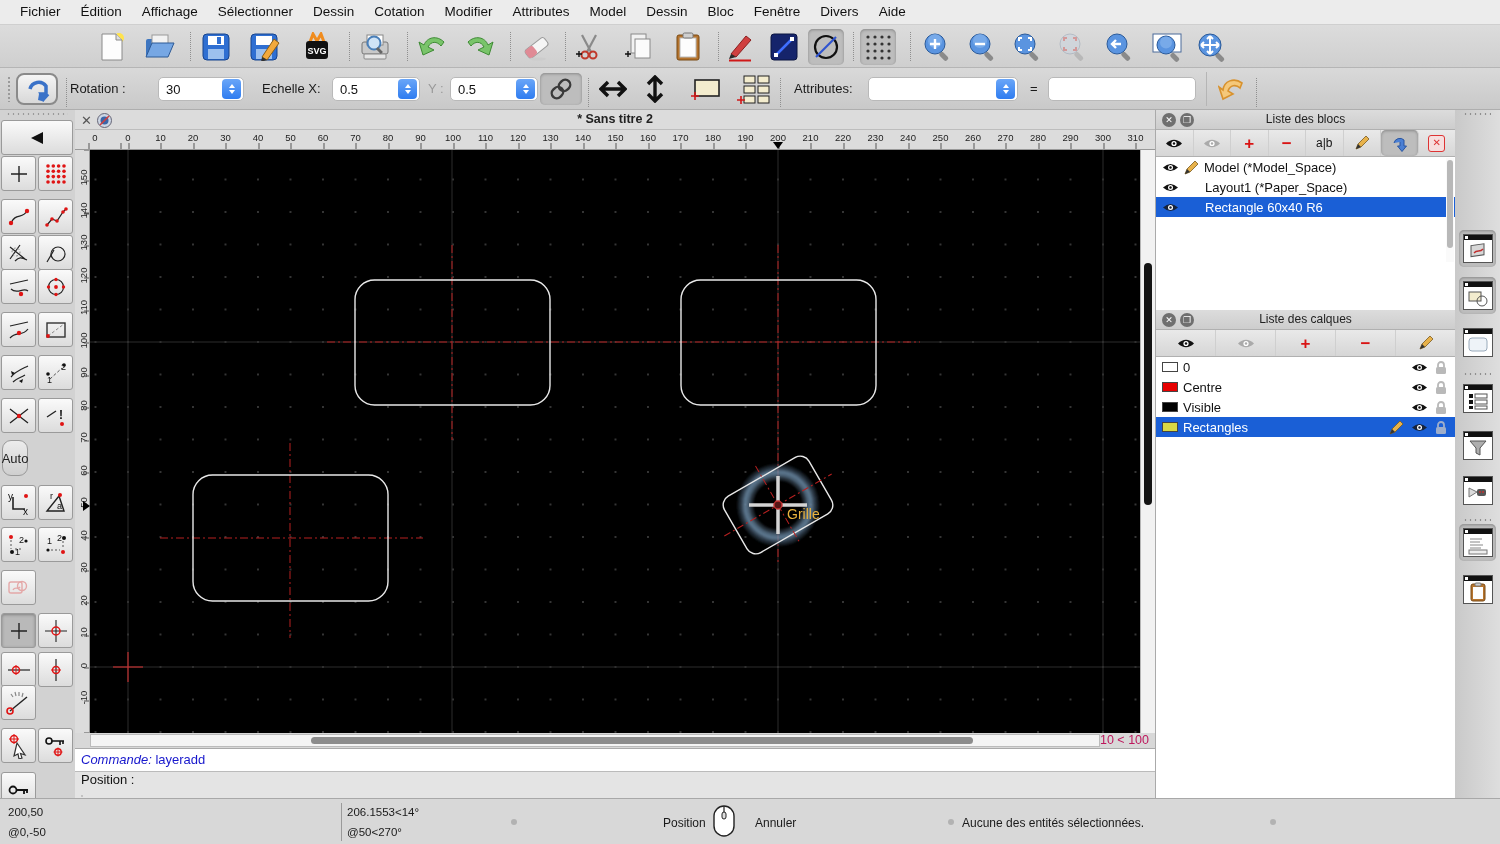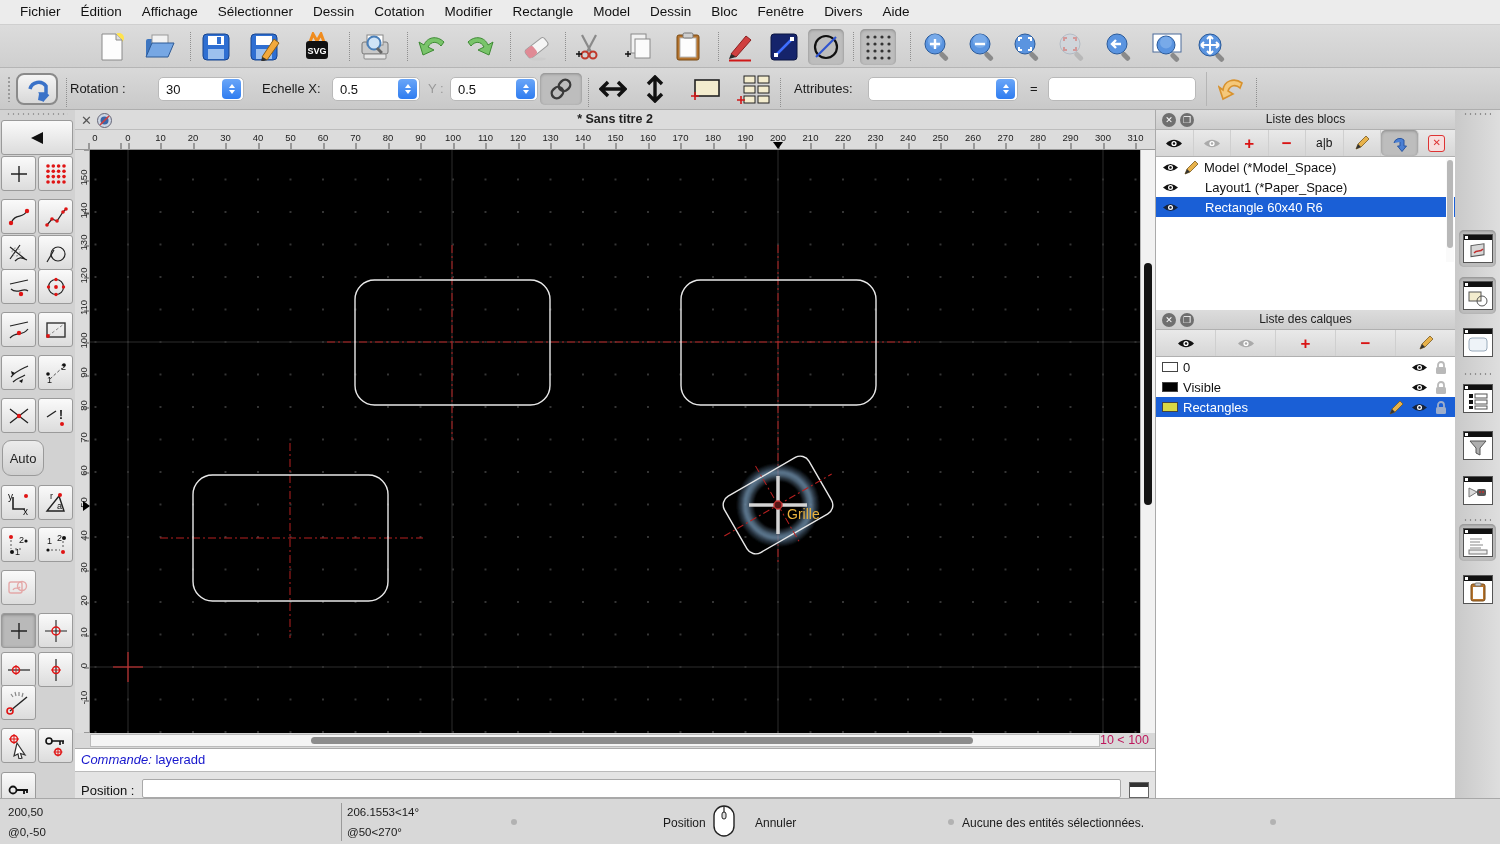--- a/index.html
+++ b/index.html
@@ -37,21 +37,21 @@
     background-image:radial-gradient(#9a9a9a 1px, transparent 1.2px); background-size:4px 4px; }
   .tb2-btn { position:absolute; top:5px; width:42px; height:32px; display:flex; align-items:center; justify-content:center; }
   .rot-btn { border:2px solid #8a8a8a; border-radius:8px; background:linear-gradient(#f5f5f5,#d8d8d8); }
 
   
   #leftbar { position:absolute; left:0; top:110px; width:75px; height:688px; background:#d2d2d2; }
   .pal-btn { position:absolute; width:35px; height:35px; border:1px solid #9a9a9a; border-radius:3px;
     background:linear-gradient(#fafafa,#dcdcdc); display:flex; align-items:center; justify-content:center; }
   .pal-btn.wide { width:72px; }
   .pal-btn.dark { background:#b9b9b9; box-shadow:inset 0 1px 3px rgba(0,0,0,.3); }
-  .pal-btn.autob { width:42px; height:36px; border-radius:9px; background:linear-gradient(#ececec,#cfcfcf);
+  .pal-btn.autob { width:26px; height:36px; border-radius:9px; background:linear-gradient(#ececec,#cfcfcf);
     font-size:13px; color:#222; }
 
   
   #canvascol { position:absolute; left:75px; top:110px; width:1080px; }
   #tabbar { position:relative; width:1080px; height:20px; background:#dcdcdc; border-bottom:1px solid #bdbdbd; }
   #tabbar .close { position:absolute; left:6px; top:3px; font-size:13px; color:#555; }
   #doc-title { position:absolute; left:0; right:0; top:2px; text-align:center; font-size:12.5px; font-weight:bold; color:#222; }
   #rulerrow { position:relative; width:1080px; height:20px; background:#dcdcdc; border-bottom:1px solid #999; }
   .ruler-lab { position:absolute; top:2px; font-size:9.5px; color:#222; transform:translateX(-50%); }
   #h-ticks { position:absolute; left:0; bottom:0; width:1080px; height:6px;
@@ -67,21 +67,21 @@
     border-top:5px solid transparent; border-bottom:5px solid transparent; border-left:7px solid #000; }
   #canvas { position:relative; width:1050px; height:583px; background:#000; }
   #vscroll { position:relative; width:15px; height:583px; background:#f2f2f2; border-left:1px solid #b5b5b5; }
   #vthumb { position:absolute; left:3px; top:113px; width:8px; height:242px; background:#141414; border-radius:5px; }
   #hscrollrow { position:relative; width:1080px; height:15px; background:#d8d8d8; }
   #htrack { position:absolute; left:15px; top:1px; width:1010px; height:13px; background:#f4f4f4; border:1px solid #bbb; }
   #hthumb { position:absolute; left:220px; top:2px; width:662px; height:7px; background:#8c8c8c; border-radius:4px; }
   #zoomind { position:absolute; right:6px; top:0; font-size:12.5px; color:#be185d; }
   #cmdrow { position:relative; width:1080px; height:23px; background:#fff; border-top:1px solid #aaa; font-size:13px; padding:3px 0 0 6px; color:#1717cc; }
   #cmdrow .prompt { font-style:italic; }
-  #posrow { position:relative; width:1080px; height:27px; background:#e4e4e4; border-top:1px solid #bbb; display:flex; align-items:flex-end; padding:0 6px; gap:8px; }
+  #posrow { position:relative; width:1080px; height:27px; background:#e4e4e4; border-top:1px solid #bbb; display:flex; align-items:flex-start; padding:0 6px; gap:8px;flex-direction:column; }
   #posrow .plabel { font-size:13px; color:#111; }
   #pos-input { flex:1; height:19px; background:#fff; border:1px solid #a9a9a9; border-radius:2px; }
   .mini-win-btn { width:20px; height:16px; background:#fff; border:1px solid #666; }
   .mini-win-btn i { display:block; width:100%; height:4px; background:#333; }
 
   
   .panel { position:absolute; left:1155px; width:300px; background:#fff; border-left:1px solid #aaa; }
   .panel-head { position:relative; height:20px; background:linear-gradient(#dcdcdc,#cdcdcd); border-bottom:1px solid #b0b0b0; }
   .panel-title { text-align:center; font-size:12px; color:#222; line-height:19px; }
   .circ-btn { position:absolute; top:3px; width:14px; height:14px; border-radius:50%; background:#6f6f6f;
@@ -126,21 +126,21 @@
 <div id="app">
 
   <div id="menubar">
       <span class="menu-item">Fichier</span>
       <span class="menu-item">Édition</span>
       <span class="menu-item">Affichage</span>
       <span class="menu-item">Sélectionner</span>
       <span class="menu-item">Dessin</span>
       <span class="menu-item">Cotation</span>
       <span class="menu-item">Modifier</span>
-      <span class="menu-item">Rectangle</span>
+      <span class="menu-item">Attributes</span>
       <span class="menu-item">Model</span>
       <span class="menu-item">Dessin</span>
       <span class="menu-item">Bloc</span>
       <span class="menu-item">Fenêtre</span>
       <span class="menu-item">Divers</span>
       <span class="menu-item">Aide</span>
     </div>
 
   <div id="toolbar1">
     <div class="tb-ico" style="left:94px">
@@ -911,20 +911,35 @@
               <circle cx="8.5" cy="6.5" r="2.5" fill="#fff"></circle>
               <circle cx="8.5" cy="6.5" r="1.2" fill="#111"></circle>
             </svg>
             <svg width="12" height="15">
               <rect x="1" y="7" width="10" height="7" rx="1.5" fill="#b9b9b9"></rect>
               <path d="M3 7 V5 a3 3 0 0 1 6 0 V7" fill="none" stroke="#b9b9b9" stroke-width="1.8"></path>
             </svg>
           </span>
         </div>
         <div class="list-row">
+          <span class="swatch" style="background:#e60000"></span>
+          <span class="row-label">Centre</span>
+          <span class="row-right">
+            <svg width="17" height="13">
+              <path d="M1 6.5 Q8.5 -0.5 16 6.5 Q8.5 13.5 1 6.5Z" fill="#111"></path>
+              <circle cx="8.5" cy="6.5" r="2.5" fill="#fff"></circle>
+              <circle cx="8.5" cy="6.5" r="1.2" fill="#111"></circle>
+            </svg>
+            <svg width="12" height="15">
+              <rect x="1" y="7" width="10" height="7" rx="1.5" fill="#b9b9b9"></rect>
+              <path d="M3 7 V5 a3 3 0 0 1 6 0 V7" fill="none" stroke="#b9b9b9" stroke-width="1.8"></path>
+            </svg>
+          </span>
+        </div>
+        <div class="list-row">
           <span class="swatch" style="background:#000000"></span>
           <span class="row-label">Visible</span>
           <span class="row-right">
             <svg width="17" height="13">
               <path d="M1 6.5 Q8.5 -0.5 16 6.5 Q8.5 13.5 1 6.5Z" fill="#111"></path>
               <circle cx="8.5" cy="6.5" r="2.5" fill="#fff"></circle>
               <circle cx="8.5" cy="6.5" r="1.2" fill="#111"></circle>
             </svg>
             <svg width="12" height="15">
               <rect x="1" y="7" width="10" height="7" rx="1.5" fill="#b9b9b9"></rect>

